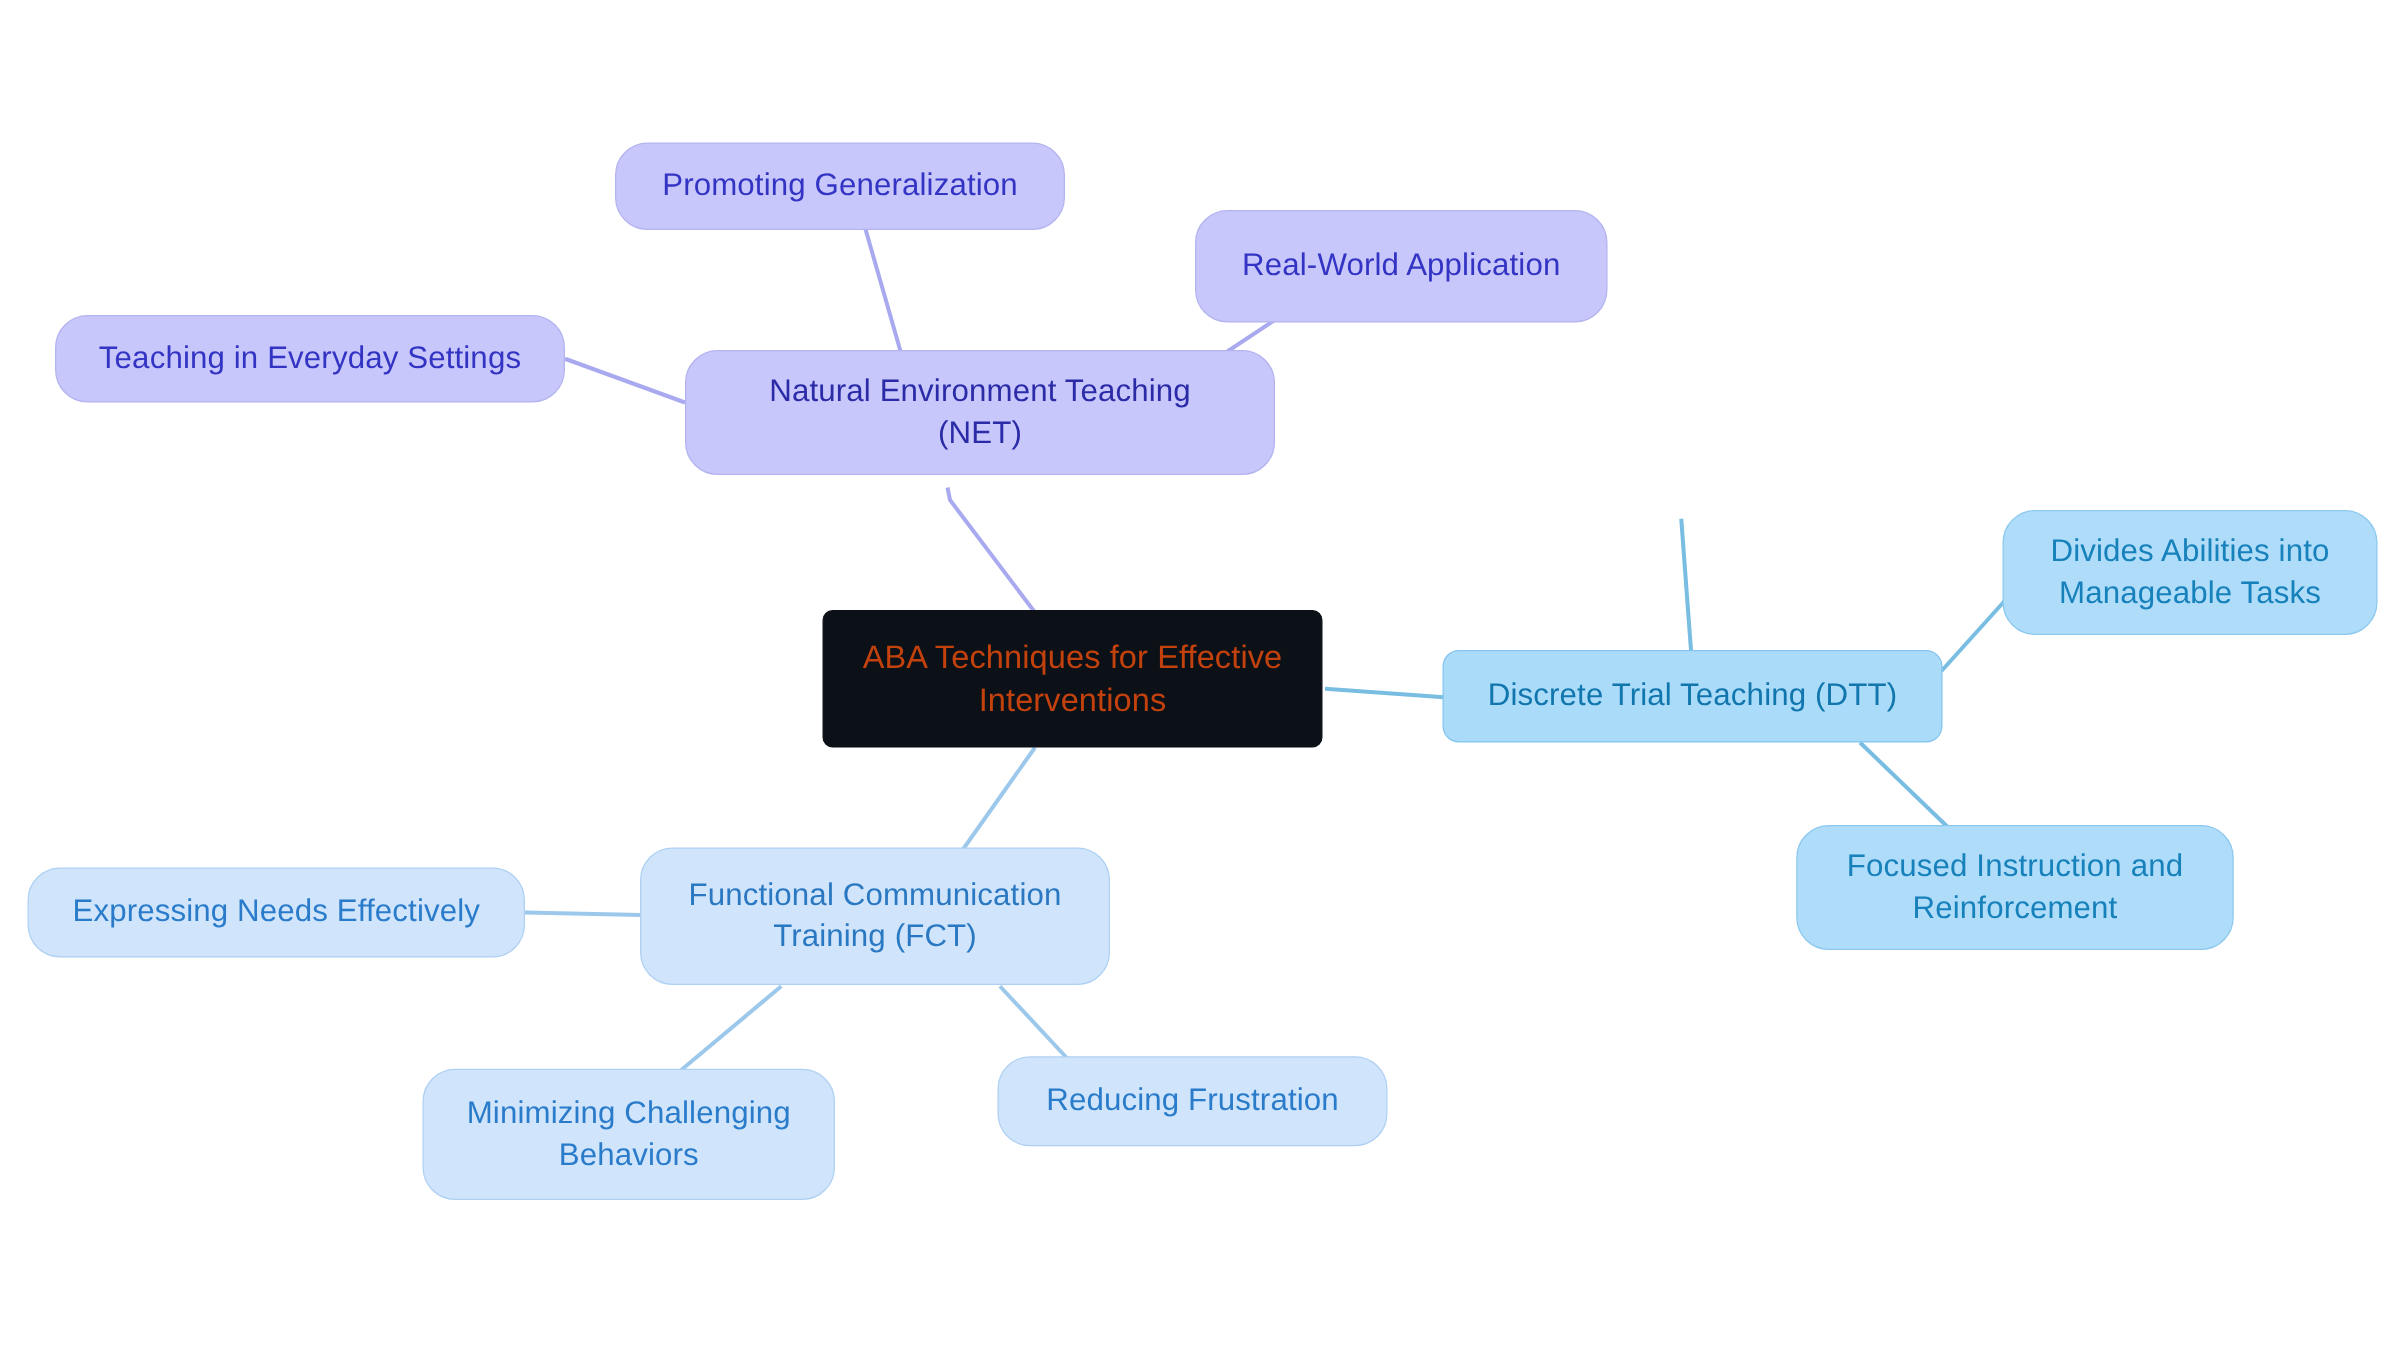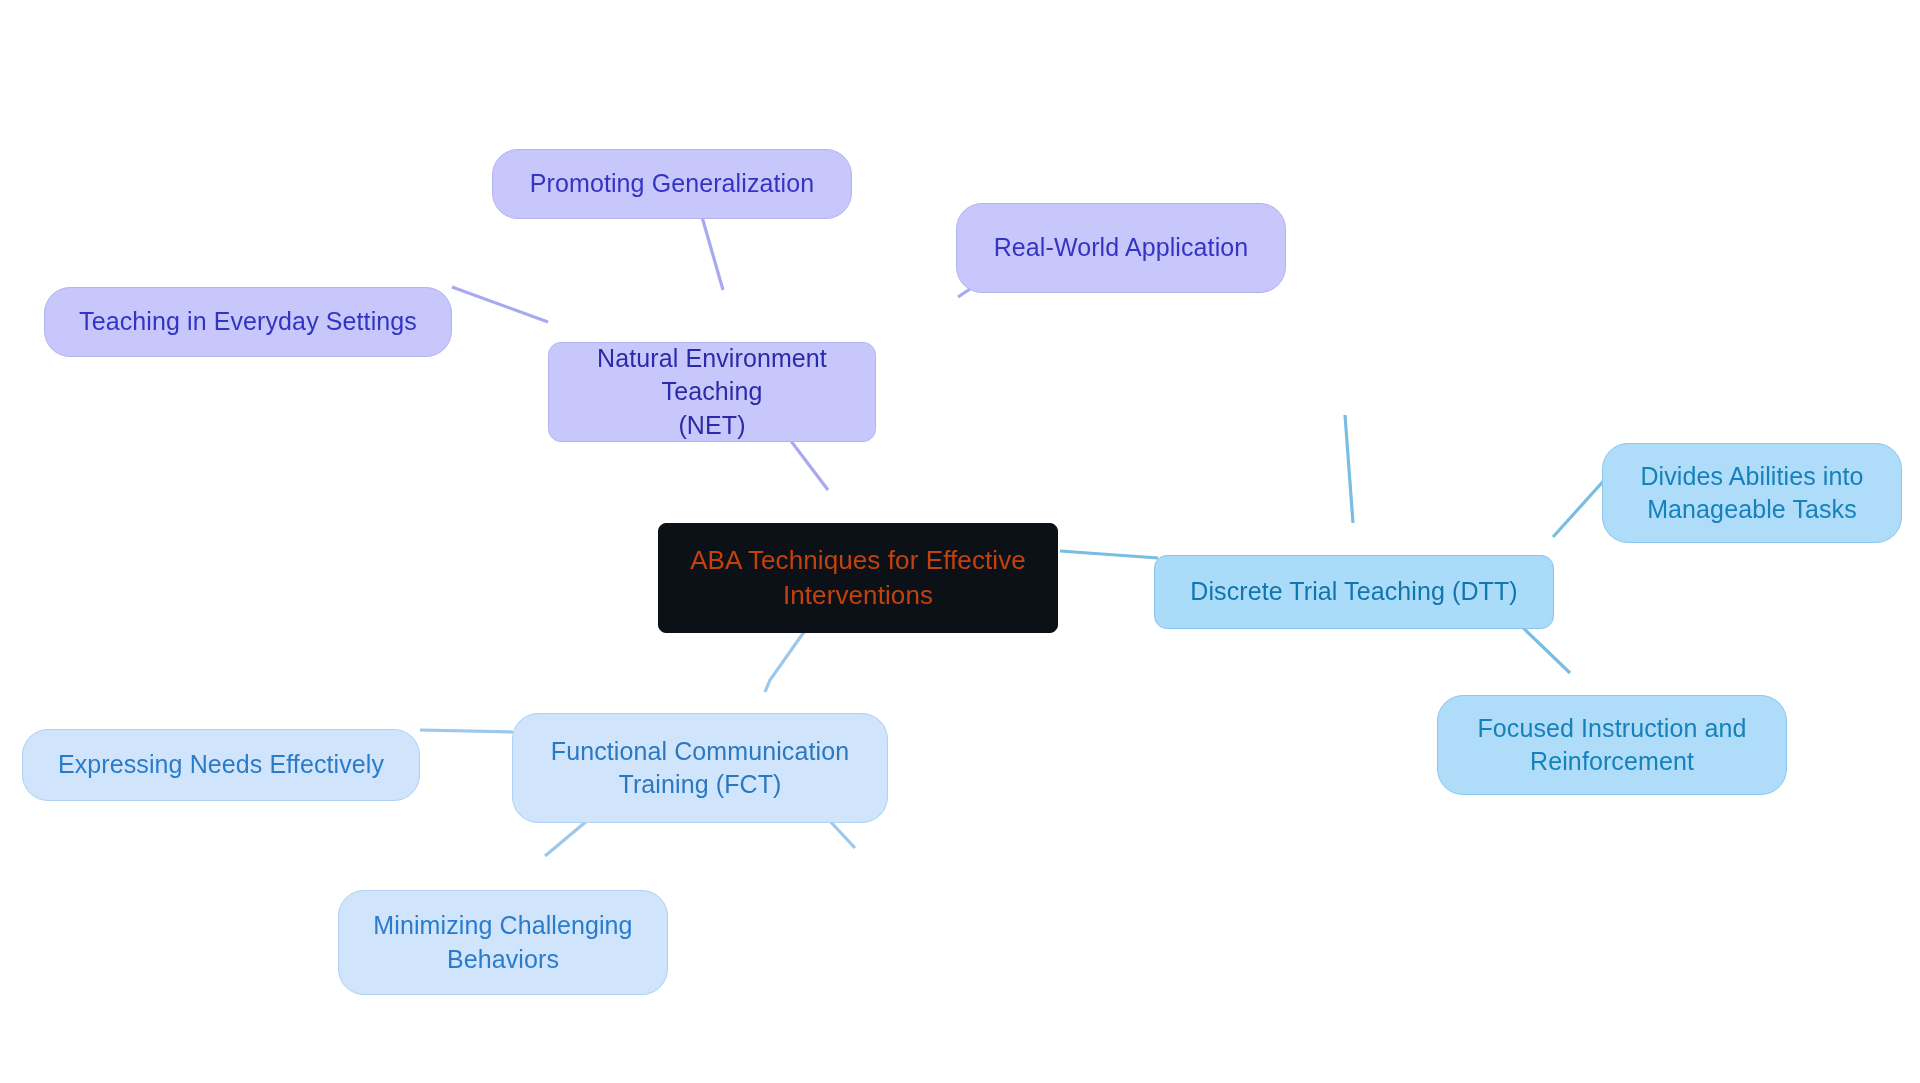--- a/index.html
+++ b/index.html
@@ -33,21 +33,20 @@
     align-items: center;
     justify-content: center;
     text-align: center;
     border-radius: 26px;
     border-style: solid;
     border-width: 1.5px;
     line-height: 1.34;
     letter-spacing: 0.1px;
     white-space: pre-line;
     z-index: 2;
-    margin-top: 35px;
   }
   .node-root {
     background: #0c1117;
     border-color: #0c1117;
     color: #c2410c;
     font-size: 26px;
     border-radius: 8px;
   }
   .node-net-branch {
     background: #c7c7fb;
@@ -114,21 +113,21 @@
     <path d="M 513 732 L 420 730" fill="none" stroke="#9cc8ec" stroke-width="3.2"></path>
 
     <path d="M 625 789 L 545 856" fill="none" stroke="#9cc8ec" stroke-width="3.2"></path>
 
     <path d="M 800 789 L 855 848" fill="none" stroke="#9cc8ec" stroke-width="3.2"></path>
   </svg>
 
   <div class="node node-root" style="left:658px; top:488px; width:400px; height:110px;">ABA Techniques for Effective
 Interventions</div>
 
-  <div class="node node-net-branch" style="left:548px; top:307px; width:328px; height:100px;border-radius:13px;">Natural Environment Teaching
+  <div class="node node-net-branch" style="left:548px; top:280px; width:472px; height:100px;">Natural Environment Teaching
 (NET)</div>
 
   <div class="node node-net-leaf" style="left:44px; top:252px; width:408px; height:70px;">Teaching in Everyday Settings</div>
 
   <div class="node node-net-leaf" style="left:492px; top:114px; width:360px; height:70px;">Promoting Generalization</div>
 
   <div class="node node-net-leaf" style="left:956px; top:168px; width:330px; height:90px;">Real-World Application</div>
 
   <div class="node node-dtt-branch" style="left:1154px; top:520px; width:400px; height:74px;border-radius:13px;">Discrete Trial Teaching (DTT)</div>
 
@@ -140,14 +139,15 @@
 Reinforcement</div>
 
   <div class="node node-fct-branch" style="left:512px; top:678px; width:376px; height:110px;">Functional Communication
 Training (FCT)</div>
 
   <div class="node node-fct-leaf" style="left:22px; top:694px; width:398px; height:72px;">Expressing Needs Effectively</div>
 
   <div class="node node-fct-leaf" style="left:338px; top:855px; width:330px; height:105px;">Minimizing Challenging
 Behaviors</div>
 
+  <div class="node node-fct-leaf" style="left:798px; top:845px; width:312px; height:72px;">Reducing Frustration</div>
 
 </div>
 
 </body></html>

